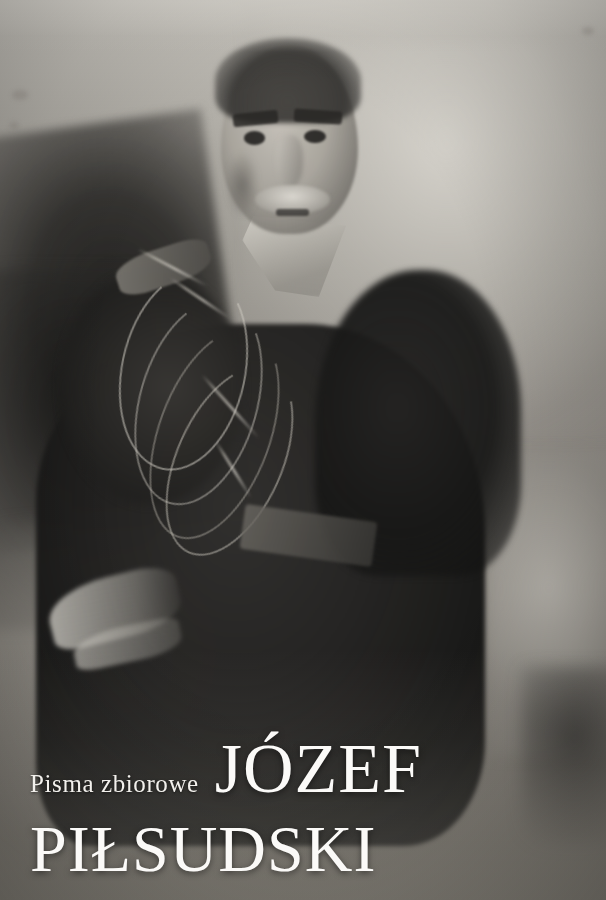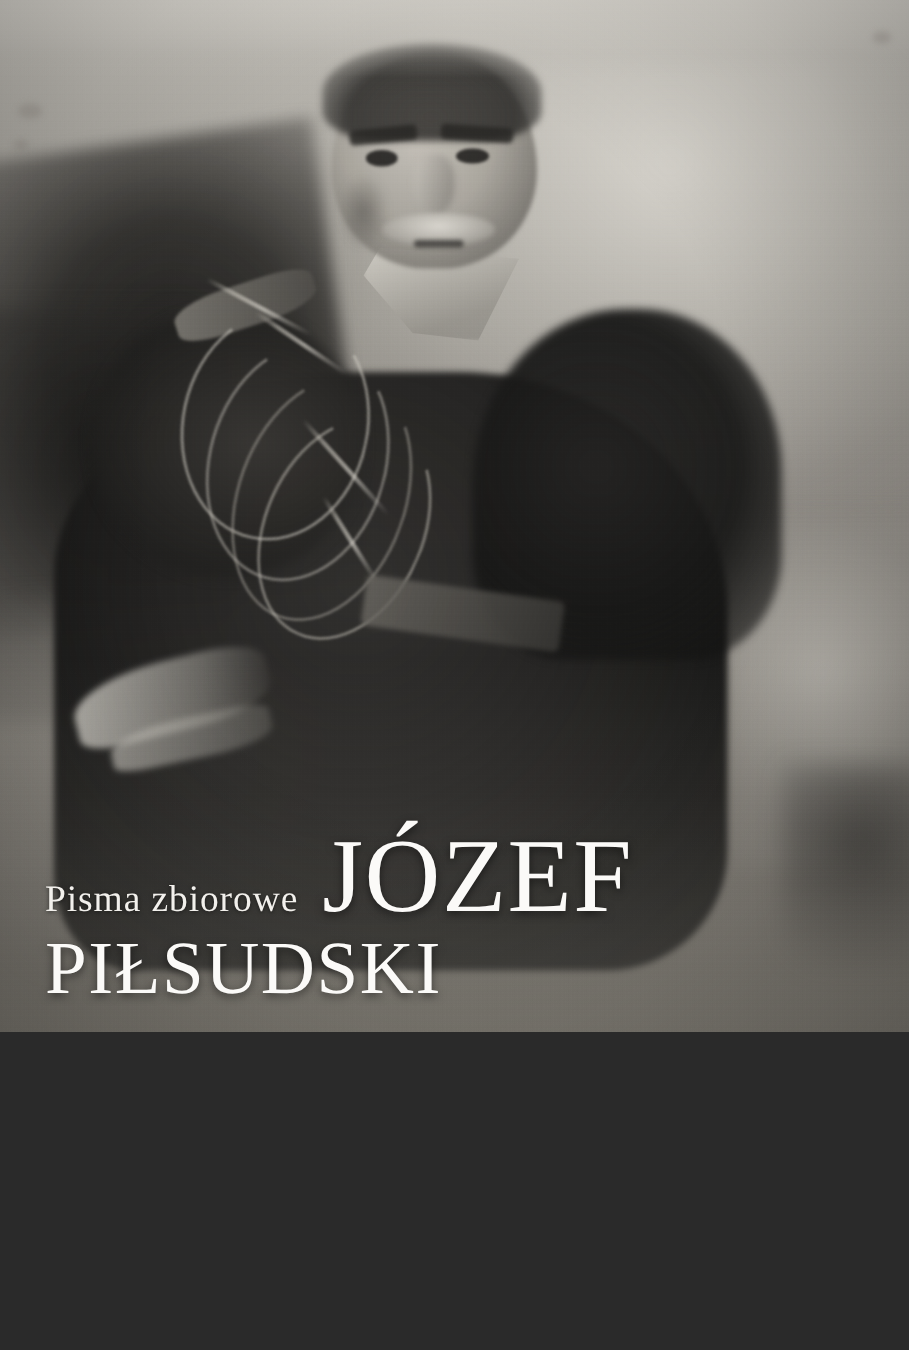--- a/index.html
+++ b/index.html
@@ -6,21 +6,21 @@
     margin: 0;
     padding: 0;
     background: #2a2a2a;
   }
   body {
     font-family: "Liberation Serif", serif;
   }
   .book-cover {
     position: relative;
     width: 606px;
-    height: 688px;
+    height: 900px;
     overflow: hidden;
     background: #0f766e;
   }
 
   
   .photo-base {
     position: absolute;
     inset: 0;
     background:
       
@@ -410,27 +410,27 @@
     font-family: "Liberation Serif", serif;
     font-size: 70px;
     line-height: 0.92;
     letter-spacing: 1px;
     color: #fbfaf8;
     text-shadow: 0 2px 6px rgba(0,0,0,0.5);
     white-space: nowrap;
   }
   .author-last {
     font-family: "Liberation Serif", serif;
-    font-size: 50px;
+    font-size: 66px;
     line-height: 1.0;
     letter-spacing: 1px;
     color: #fbfaf8;
     text-shadow: 0 2px 6px rgba(0,0,0,0.5);
     white-space: nowrap;
-    margin-top: 2px;
+    margin-top: 14px;
   }
 </style>
 </head>
 <body>
 
 <div class="book-cover">
 
   <div class="photo-base"></div>
   <div class="backdrop-glow"></div>
   <div class="rock-left"></div>

